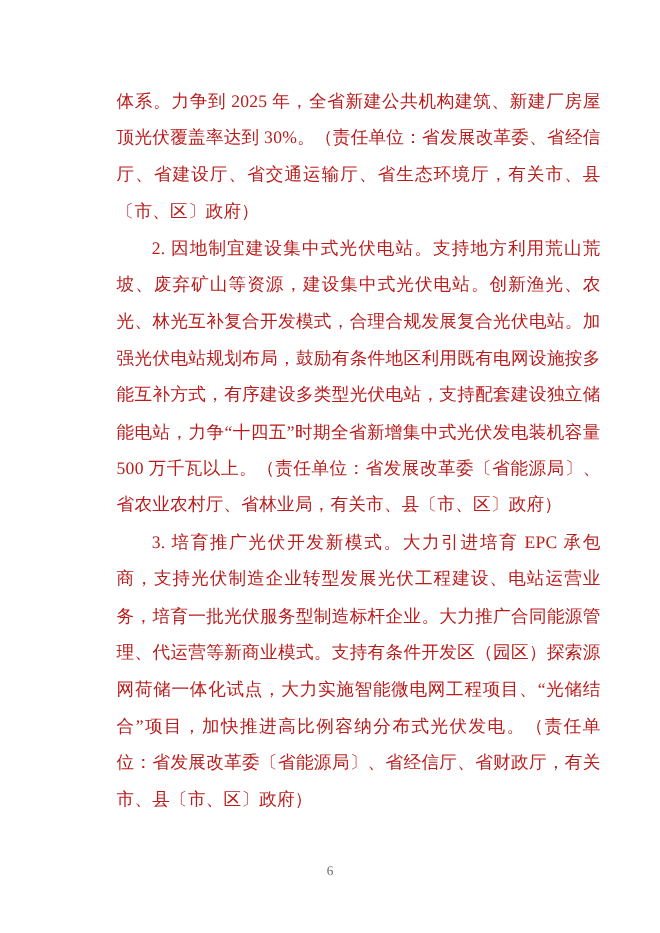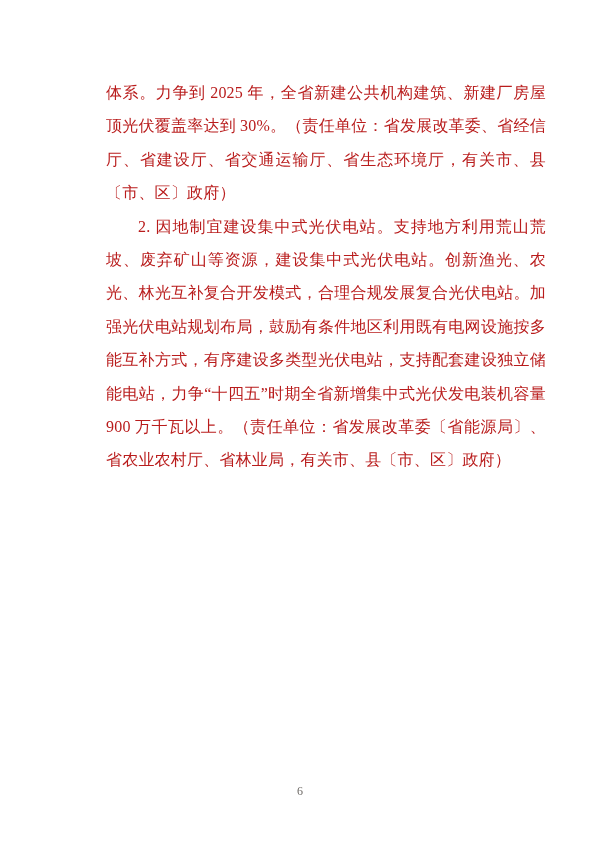--- a/index.html
+++ b/index.html
@@ -53,16 +53,17 @@
     font-family: "Liberation Serif", "DejaVu Serif", serif;
   }
 </style>
 </head>
 <body>
 
 <div class="page">
   <div class="text-block">
 
   <p><span class="run-regular">体系。力争到 2025 年，全省新建公共机构建筑、新建厂房屋顶光伏覆盖率达到 30%。（责任单位：省发展改革委、省经信厅、省建设厅、省交通运输厅、省生态环境厅，有关市、县〔市、区〕政府）</span></p>
-      <p class="indent"><span class="run-bold">2. 因地制宜建设集中式光伏电站。</span><span class="run-regular">支持地方利用荒山荒坡、废弃矿山等资源，建设集中式光伏电站。创新渔光、农光、林光互补复合开发模式，合理合规发展复合光伏电站。加强光伏电站规划布局，鼓励有条件地区利用既有电网设施按多能互补方式，有序建设多类型光伏电站，支持配套建设独立储能电站，力争“十四五”时期全省新增集中式光伏发电装机容量 900 万千瓦以上。（责任单位：省发展改革委〔省能源局〕、省农业农村厅、省林业局，有关市、县〔市、区〕政府）</span></p>
+      <p class="indent"><span class="run-bold">2. 因地制宜建设集中式光伏电站。</span><span class="run-regular">支持地方利用荒山荒坡、废弃矿山等资源，建设集中式光伏电站。创新渔光、农光、林光互补复合开发模式，合理合规发展复合光伏电站。加强光伏电站规划布局，鼓励有条件地区利用既有电网设施按多能互补方式，有序建设多类型光伏电站，支持配套建设独立储能电站，力争“十四五”时期全省新增集中式光伏发电装机容量 500 万千瓦以上。（责任单位：省发展改革委〔省能源局〕、省农业农村厅、省林业局，有关市、县〔市、区〕政府）</span></p>
+      <p class="indent"><span class="run-bold">3. 培育推广光伏开发新模式。</span><span class="run-regular">大力引进培育 EPC 承包商，支持光伏制造企业转型发展光伏工程建设、电站运营业务，培育一批光伏服务型制造标杆企业。大力推广合同能源管理、代运营等新商业模式。支持有条件开发区（园区）探索源网荷储一体化试点，大力实施智能微电网工程项目、“光储结合”项目，加快推进高比例容纳分布式光伏发电。（责任单位：省发展改革委〔省能源局〕、省经信厅、省财政厅，有关市、县〔市、区〕政府）</span></p>
     </div>
   <div class="page-number">6</div>
 </div>
 
 </body></html>

